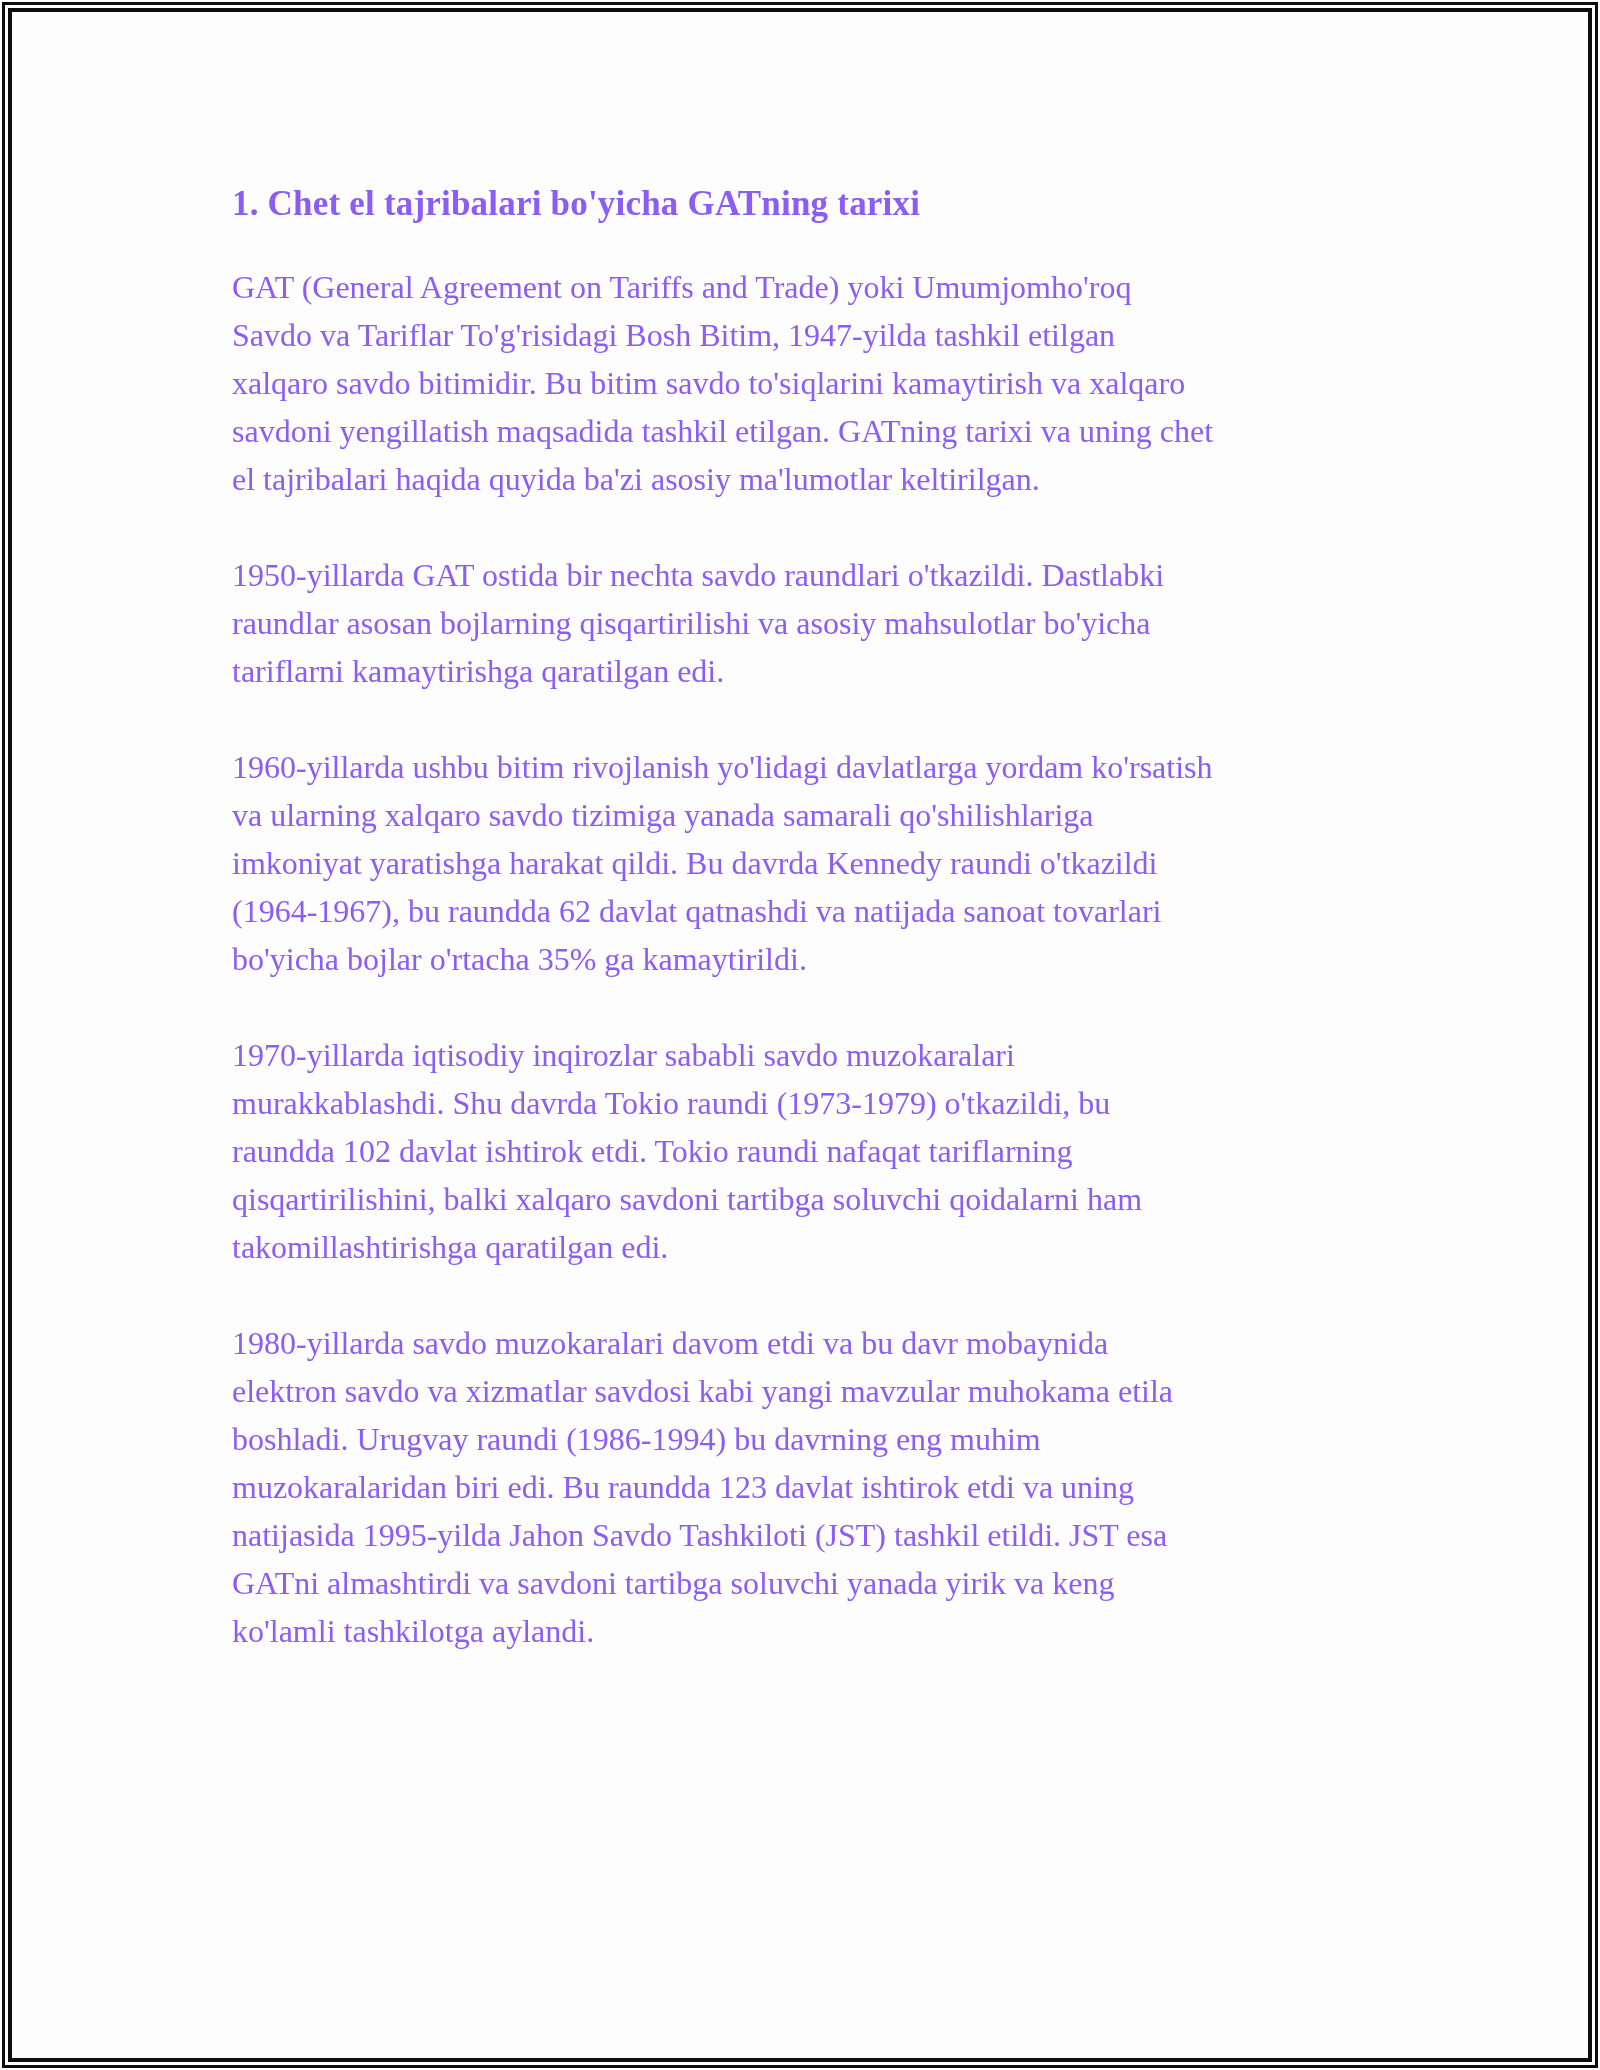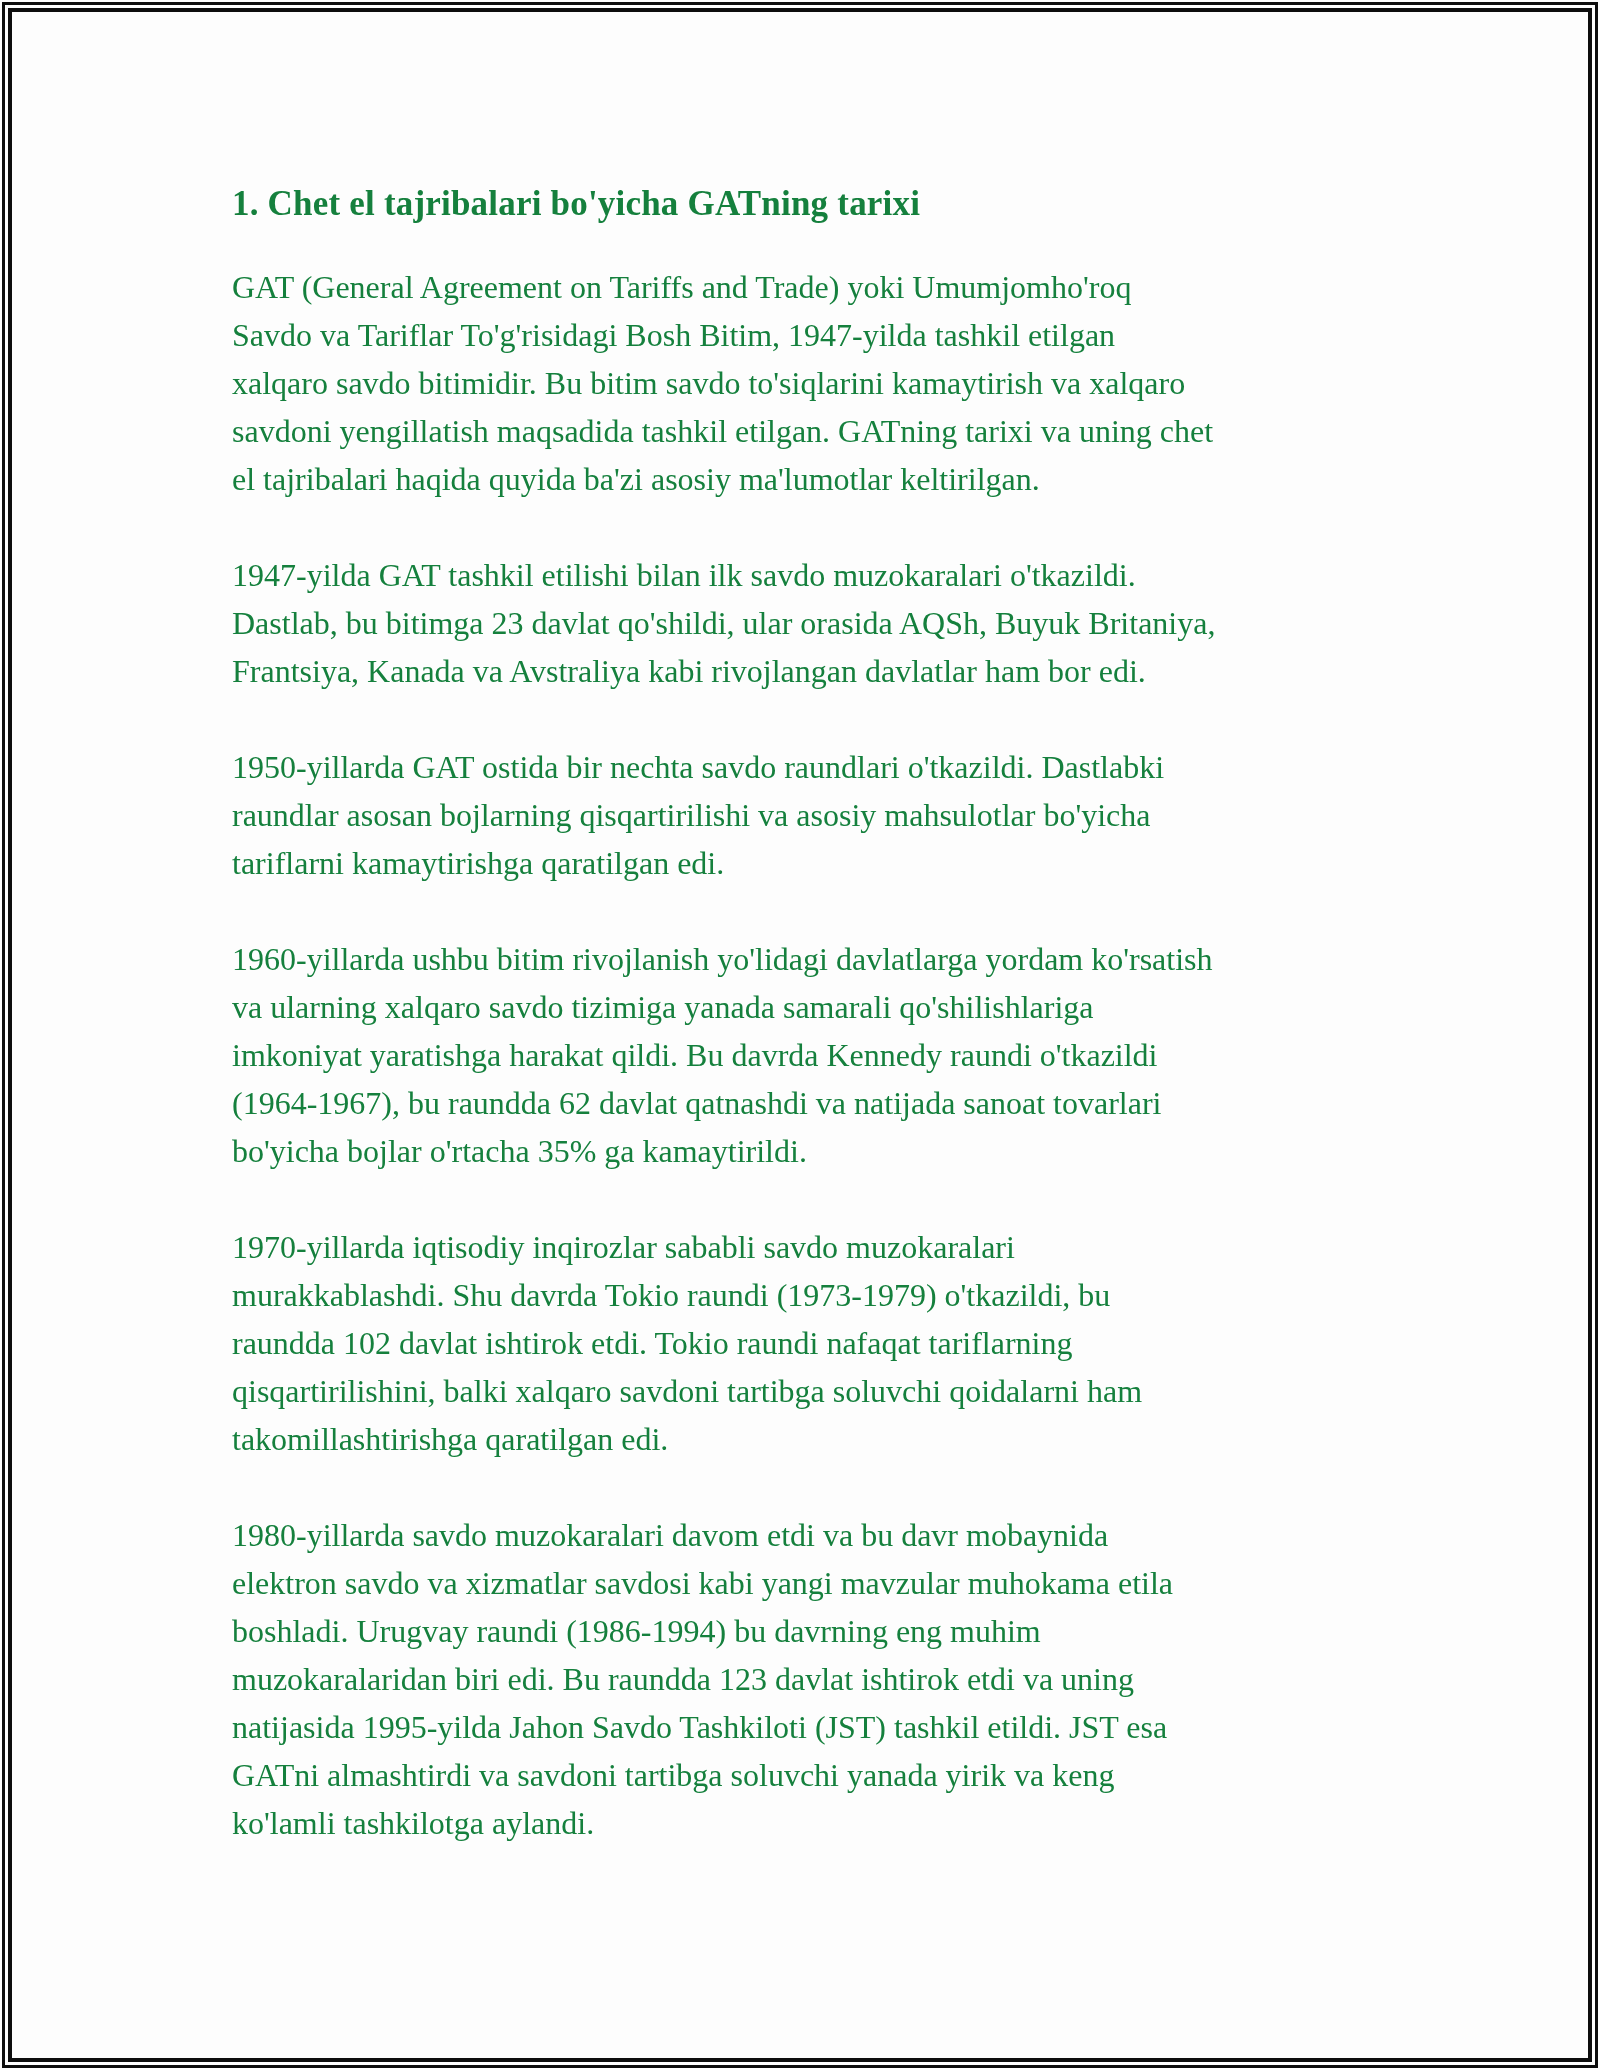--- a/index.html
+++ b/index.html
@@ -6,21 +6,21 @@
     margin: 0;
     padding: 0;
     background: #ffffff;
   }
   .page {
     position: relative;
     width: 1600px;
     height: 2070px;
     background: #fdfdfd;
     font-family: "Liberation Serif", "DejaVu Serif", serif;
-    color: #15803d;
+    color: #8b5cf6;
     overflow: hidden;
     text-decoration: underline;
   }
   .outer-frame {
     position: absolute;
     inset: 2px;
     border: 3px solid #0d0d0d;
     pointer-events: none;
   }
   .inner-frame {
@@ -58,23 +58,20 @@
 <div class="page">
   <div class="outer-frame"></div>
   <div class="inner-frame"></div>
   <div class="content">
     <h1 class="doc-title">1. Chet el tajribalari bo'yicha GATning tarixi</h1>
     <p class="doc-paragraph">GAT (General Agreement on Tariffs and Trade) yoki Umumjomho'roq
 Savdo va Tariflar To'g'risidagi Bosh Bitim, 1947-yilda tashkil etilgan
 xalqaro savdo bitimidir. Bu bitim savdo to'siqlarini kamaytirish va xalqaro
 savdoni yengillatish maqsadida tashkil etilgan. GATning tarixi va uning chet
 el tajribalari haqida quyida ba'zi asosiy ma'lumotlar keltirilgan.</p>
-    <p class="doc-paragraph">1947-yilda GAT tashkil etilishi bilan ilk savdo muzokaralari o'tkazildi.
-Dastlab, bu bitimga 23 davlat qo'shildi, ular orasida AQSh, Buyuk Britaniya,
-Frantsiya, Kanada va Avstraliya kabi rivojlangan davlatlar ham bor edi.</p>
     <p class="doc-paragraph">1950-yillarda GAT ostida bir nechta savdo raundlari o'tkazildi. Dastlabki
 raundlar asosan bojlarning qisqartirilishi va asosiy mahsulotlar bo'yicha
 tariflarni kamaytirishga qaratilgan edi.</p>
     <p class="doc-paragraph">1960-yillarda ushbu bitim rivojlanish yo'lidagi davlatlarga yordam ko'rsatish
 va ularning xalqaro savdo tizimiga yanada samarali qo'shilishlariga
 imkoniyat yaratishga harakat qildi. Bu davrda Kennedy raundi o'tkazildi
 (1964-1967), bu raundda 62 davlat qatnashdi va natijada sanoat tovarlari
 bo'yicha bojlar o'rtacha 35% ga kamaytirildi.</p>
     <p class="doc-paragraph">1970-yillarda iqtisodiy inqirozlar sababli savdo muzokaralari
 murakkablashdi. Shu davrda Tokio raundi (1973-1979) o'tkazildi, bu

